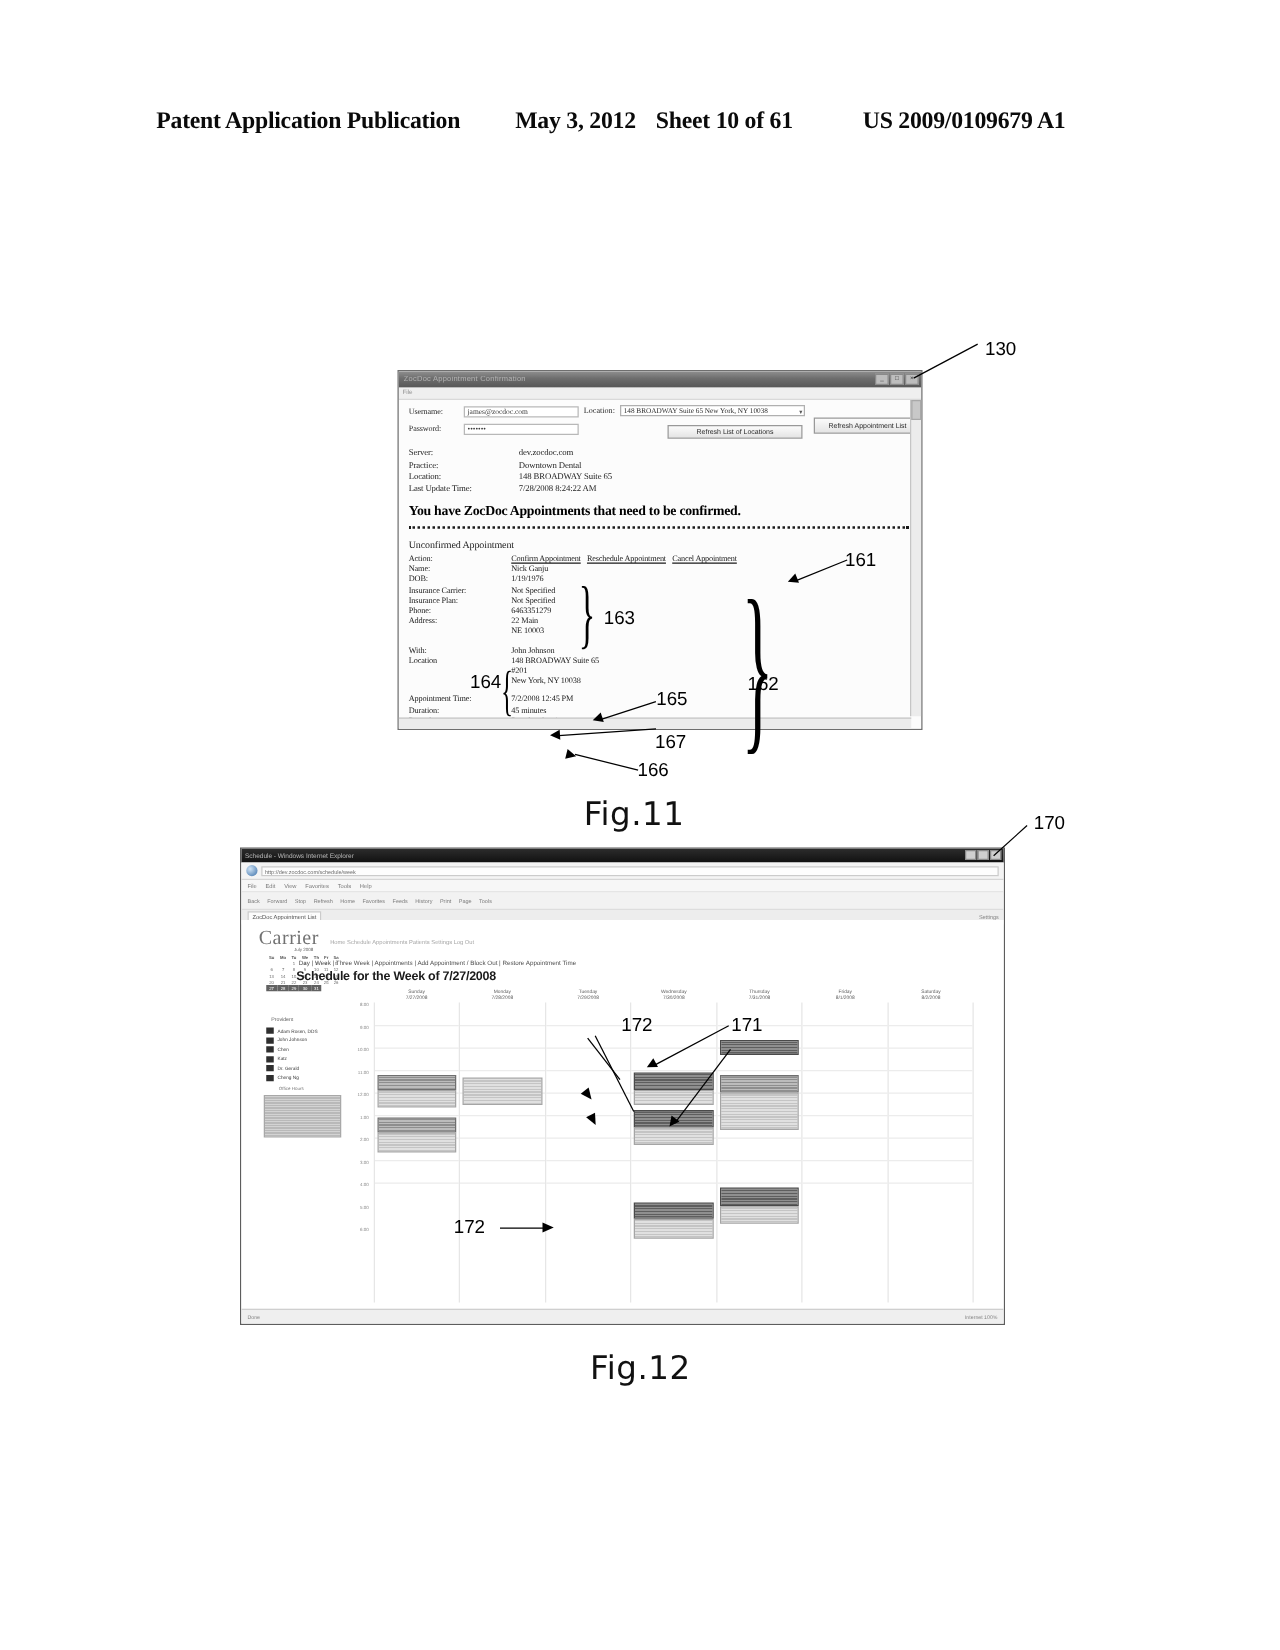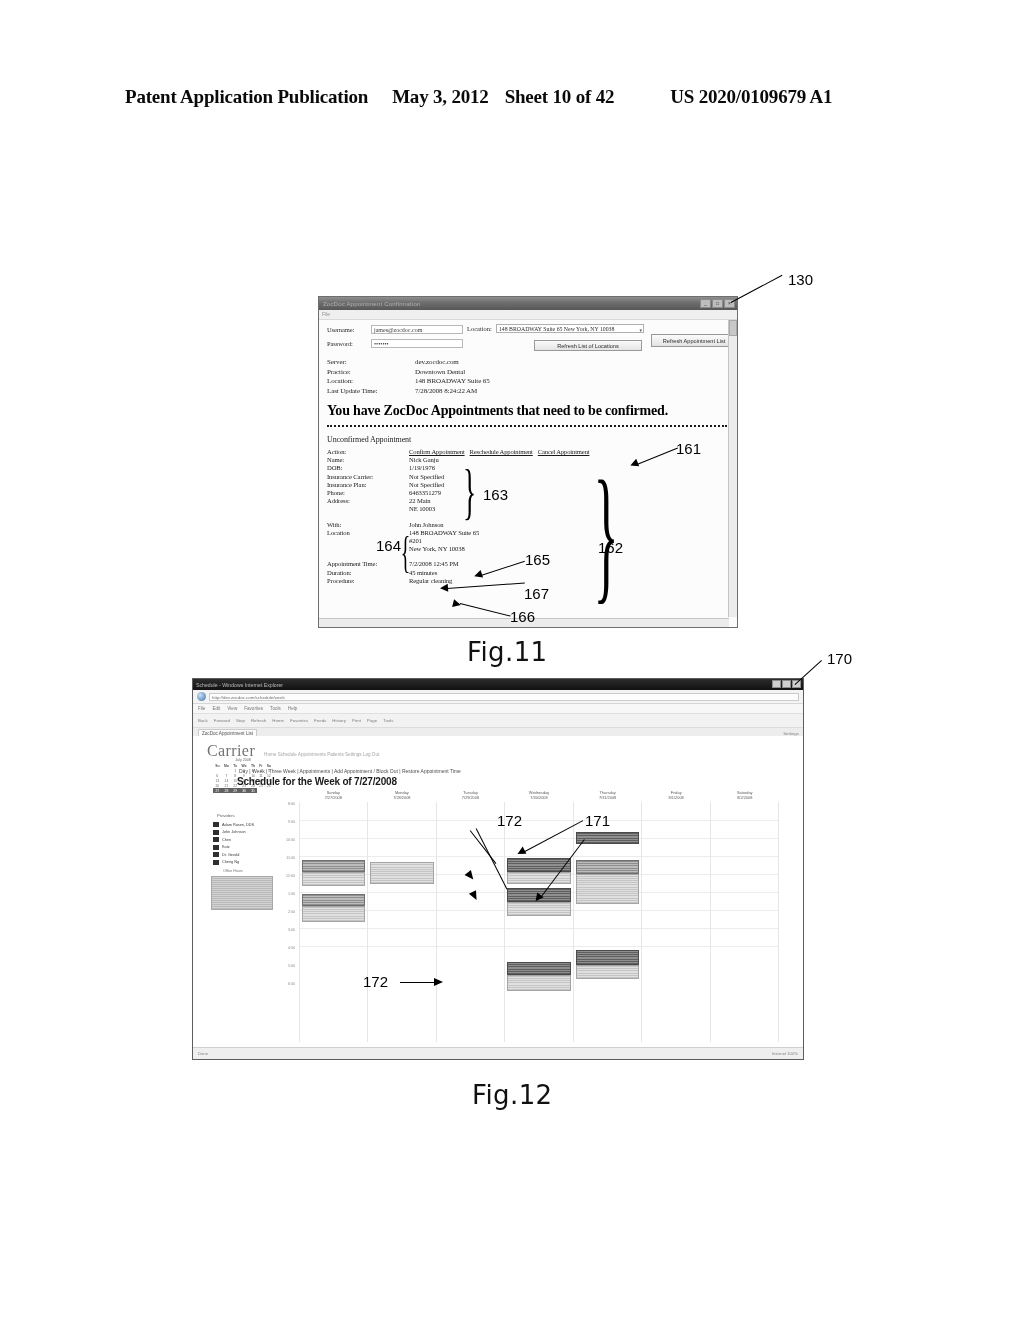--- a/index.html
+++ b/index.html
@@ -23,31 +23,31 @@
     width: 775px;
     display: flex;
     align-items: baseline;
     font-family: "Liberation Serif", serif;
     font-weight: bold;
     font-size: 19px;
     color: #0a0a0a;
     letter-spacing: -0.2px;
   }
   .hdr-pub { white-space: nowrap; }
-  .hdr-date { margin-left: 24px; white-space: nowrap; }
+  .hdr-date { margin-left: 44px; white-space: nowrap; }
   .hdr-sheet { margin-left: 16px; white-space: nowrap; }
   .hdr-num { margin-left: 56px; white-space: nowrap; }
 
   
   #fig11-wrap {
     position: absolute;
     left: 318px;
     top: 296px;
     width: 420px;
-    height: 332px;
+    height: 288px;
   }
   .win {
     position: absolute;
     inset: 0;
     background: #fdfdfd;
     border: 1px solid #6e6e6e;
     box-sizing: border-box;
     overflow: hidden;
     filter: blur(0.18px);
   }
@@ -212,21 +212,21 @@
     line-height: 9.5px;
   }
   .info-row { display: flex; }
   .info-key { width: 88px; letter-spacing: -0.1px; }
   .info-val { letter-spacing: -0.1px; }
 
   .headline {
     margin-top: 7px;
     font-family: "Liberation Serif", serif;
     font-weight: bold;
-    font-size: 14px;
+    font-size: 11px;
     color: #000;
     letter-spacing: -0.2px;
     white-space: nowrap;
   }
   .dotted-sep {
     margin-top: 6px;
     margin-bottom: 5px;
     height: 3px;
     border-top: 2px dotted #1a1a1a;
     width: 400px;
@@ -658,22 +658,22 @@
     color: #555;
     opacity: .7;
   }
 </style>
 </head>
 <body>
 
 <div class="page-header">
   <div class="hdr-pub">Patent Application Publication</div>
   <div class="hdr-date">May 3, 2012</div>
-  <div class="hdr-sheet">Sheet 10 of 42</div>
-  <div class="hdr-num">US 2020/0109679 A1</div>
+  <div class="hdr-sheet">Sheet 10 of 61</div>
+  <div class="hdr-num">US 2009/0109679 A1</div>
 </div>
 
 <div id="fig11-wrap">
   <div class="win">
 
     <div class="win-titlebar">
       <div class="win-title">ZocDoc Appointment Confirmation</div>
       <div class="win-btns">
         <div class="win-btn">_</div>
         <div class="win-btn">□</div>

